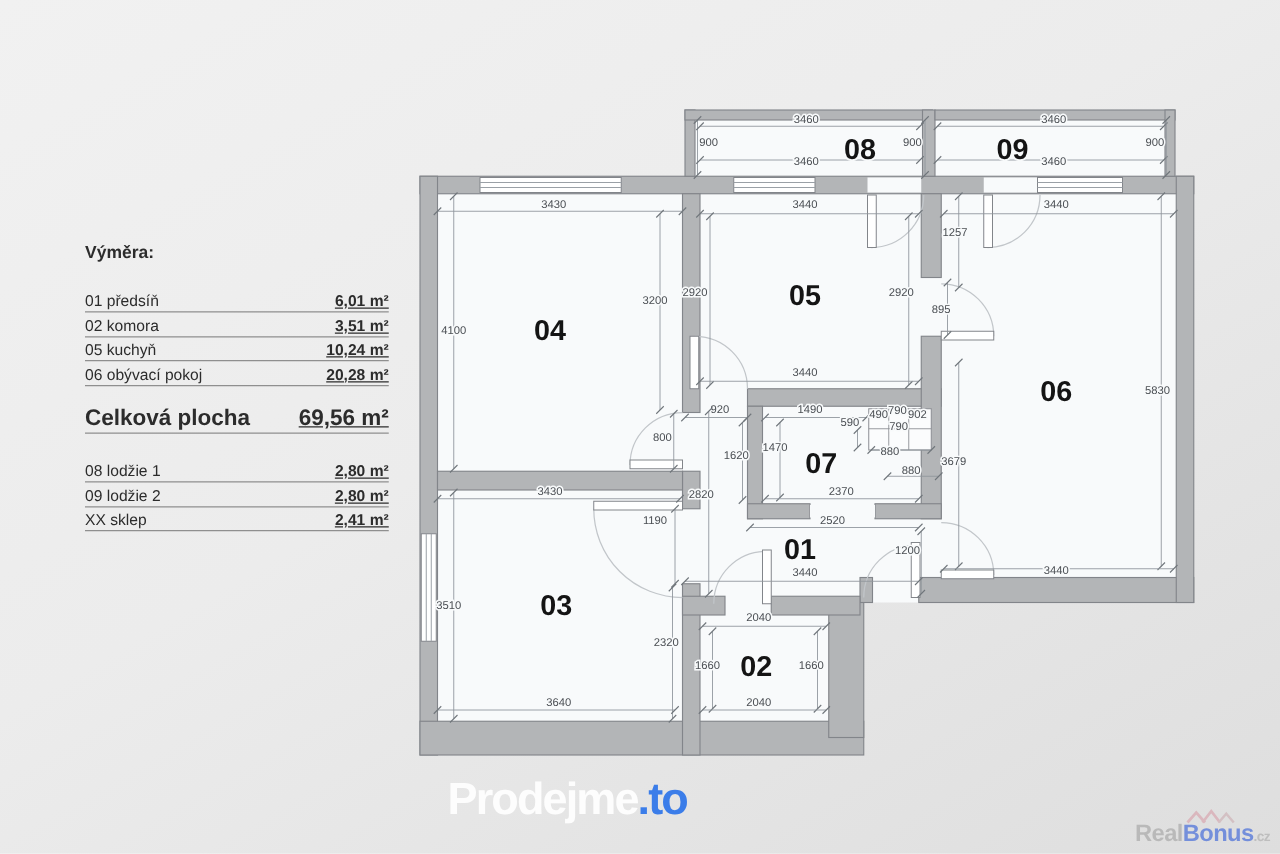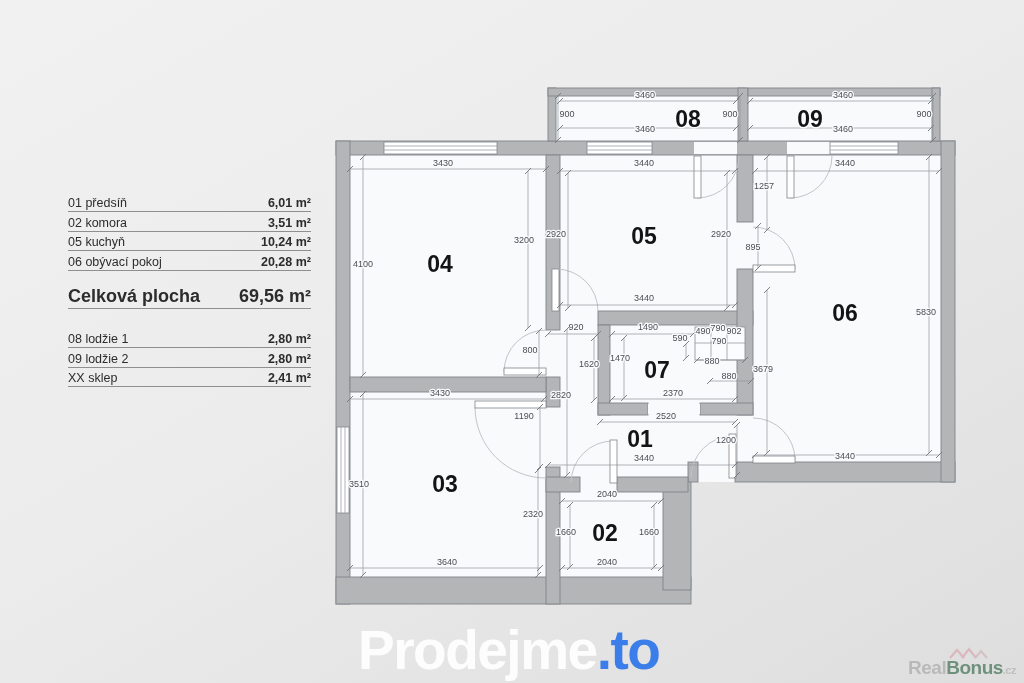--- a/index.html
+++ b/index.html
@@ -7,21 +7,21 @@
     width:1024px;height:683px;overflow:hidden;position:relative;
     font-family:"Liberation Sans", sans-serif;
     background:linear-gradient(150deg,#f1f1f1 0%,#ececec 45%,#e3e3e3 80%,#dedede 100%);
   }
   
   .legend{position:absolute;left:68px;top:193px;width:243px;color:#2c2c2c;}
   .legend-title{font-weight:bold;font-size:14px;margin:0 0 22px 0;}
   .lrow{display:flex;justify-content:space-between;align-items:flex-end;
         border-bottom:1px solid #8f8f8f;height:19.4px;box-sizing:border-box;
         font-size:12.5px;padding-bottom:1px;gap:36px;}
-  .lrow .lv{font-weight:bold;}
+  .lrow .lv{font-weight:bold;text-decoration:underline;}
   .lrow.total{font-weight:bold;font-size:18px;margin-top:19px;}
   .extras{margin-top:20px;text-align:right;}
   .legend-note{font-size:10.5px;margin-top:2px;color:#333;}
   
   svg text{font-family:"Liberation Sans", sans-serif;}
   .room-fill{fill:#f8fafb;stroke:none;}
   .wall{fill:#b3b5b7;stroke:#82858a;stroke-width:0.9;}
   .open{fill:#f8fafb;stroke:none;}
   .win{fill:#ffffff;stroke:#82858a;stroke-width:0.8;}
   .winline{stroke:#9aa0a6;stroke-width:0.8;fill:none;}
@@ -29,33 +29,34 @@
   .arc{fill:none;stroke:#c2c6ca;stroke-width:1;}
   .shaft{fill:#fbfcfd;stroke:#8a8d92;stroke-width:0.8;}
   .shaftline{stroke:#8a8d92;stroke-width:0.7;}
   .dimline{stroke:#8f959b;stroke-width:0.7;}
   .dimtick{stroke:#6f757b;stroke-width:0.9;}
   .dimtext{font-size:9px;fill:#4b4f54;paint-order:stroke;stroke:#f8fafb;stroke-width:2.5px;
            text-anchor:middle;}
   .roomtext{font-size:23px;font-weight:bold;fill:#141414;paint-order:stroke;stroke:#f8fafb;
             stroke-width:3px;text-anchor:middle;}
   
-  .logo{position:absolute;left:358px;top:618px;font-size:55px;font-weight:bold;
+  .logo{position:absolute;left:358px;top:618px;font-size:36px;font-weight:bold;
         letter-spacing:-1.5px;color:#fdfdfd;}
   .logo .suffix{color:#3b7de9;}
   .watermark{position:absolute;right:8px;bottom:4px;opacity:.55;font-weight:bold;
              font-size:19px;color:#9b9b9b;letter-spacing:-0.5px;}
-  .watermark .wm2{color:#14532d;}
+  .watermark .wm2{color:#1d4ed8;}
   .watermark .wm3{font-size:11px;color:#a4a4a4;}
   .wm-roofs{position:absolute;right:30px;bottom:24px;opacity:.5;}
 </style>
 </head>
 <body>
 
 <div class="legend">
+  <div class="legend-title">Výměra:</div>
   <div id="legend-rows">
       <div class="lrow">
         <span>01 předsíň</span>
         <span class="lv">6,01 m²</span>
       </div>
       <div class="lrow">
         <span>02 komora</span>
         <span class="lv">3,51 m²</span>
       </div>
       <div class="lrow">

